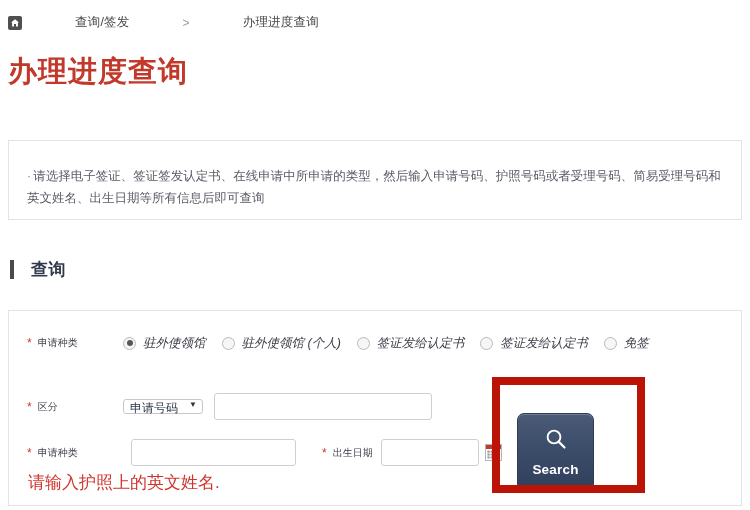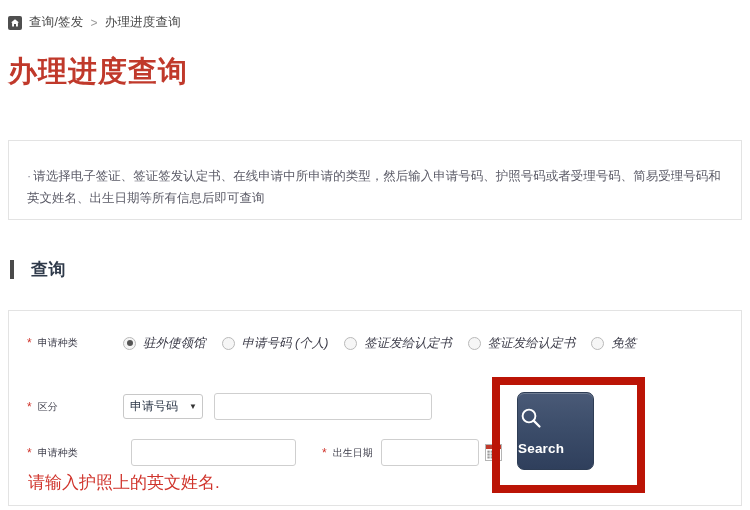--- a/index.html
+++ b/index.html
@@ -19,20 +19,21 @@
   
   .breadcrumb {
     position: absolute;
     left: 8px;
     top: 14px;
     display: flex;
     align-items: center;
     font-size: 12.5px;
     color: #4a4a4a;
     letter-spacing: .2px;
+    gap: 46px;
   }
   .home-icon {
     width: 14px;
     height: 14px;
     background: #4f4f4f;
     border-radius: 2px;
     display: inline-flex;
     align-items: center;
     justify-content: center;
     margin-right: 7px;
@@ -183,27 +184,27 @@
   
   .row-sort {
     position: absolute;
     left: 18px;
     top: 82px;
     display: flex;
     align-items: center;
   }
   .select-box {
     width: 80px;
-    height: 25px;
+    height: 15px;
     border: 1px solid #c8c8c8;
     border-radius: 3px;
     background: #ffffff;
     box-sizing: border-box;
     display: flex;
-    align-items: center;
+    align-items: flex-start;
     justify-content: space-between;
     padding: 0 5px 0 6px;
     font-size: 12px;
     color: #2f3a4a;
   }
   .caret { font-size: 8px; color: #333; margin-left: 3px; }
   .text-input {
     height: 27px;
     border: 1px solid #cfcfcf;
     border-radius: 3px;
@@ -260,30 +261,30 @@
     width: 153px;
     height: 116px;
     border: 8px solid #bb1406;
     box-sizing: border-box;
     background: transparent;
     pointer-events: none;
   }
   .search-btn {
     position: absolute;
     left: 517px;
-    top: 392px;
+    top: 413px;
     width: 75px;
     height: 76px;
     border-radius: 7px;
     border: 1px solid #2e3d55;
     background: linear-gradient(180deg, #4a5a77 0%, #3d4e6b 42%, #2f3f5c 100%);
     box-shadow: inset 0 1px 0 rgba(255,255,255,.22);
     display: flex;
     flex-direction: column;
-    align-items: flex-start;
+    align-items: center;
     justify-content: center;
     cursor: pointer;
   }
   .search-glass { margin-bottom: 5px; display:block; }
   .search-label {
     color: #ffffff;
     font-size: 13.5px;
     font-weight: bold;
     letter-spacing: .2px;
   }
@@ -322,21 +323,21 @@
       <span class="req-star">*</span>
       <span class="field-label">申请种类</span>
     </span>
     <span class="radios-wrap">
       <span class="radio-opt">
         <span class="radio checked"></span>
         <span class="radio-label">驻外使领馆</span>
       </span>
       <span class="radio-opt">
         <span class="radio"></span>
-        <span class="radio-label">申请号码 (个人)</span>
+        <span class="radio-label">驻外使领馆 (个人)</span>
       </span>
       <span class="radio-opt">
         <span class="radio"></span>
         <span class="radio-label">签证发给认定书</span>
       </span>
       <span class="radio-opt">
         <span class="radio"></span>
         <span class="radio-label">签证发给认定书</span>
       </span>
       <span class="radio-opt">

